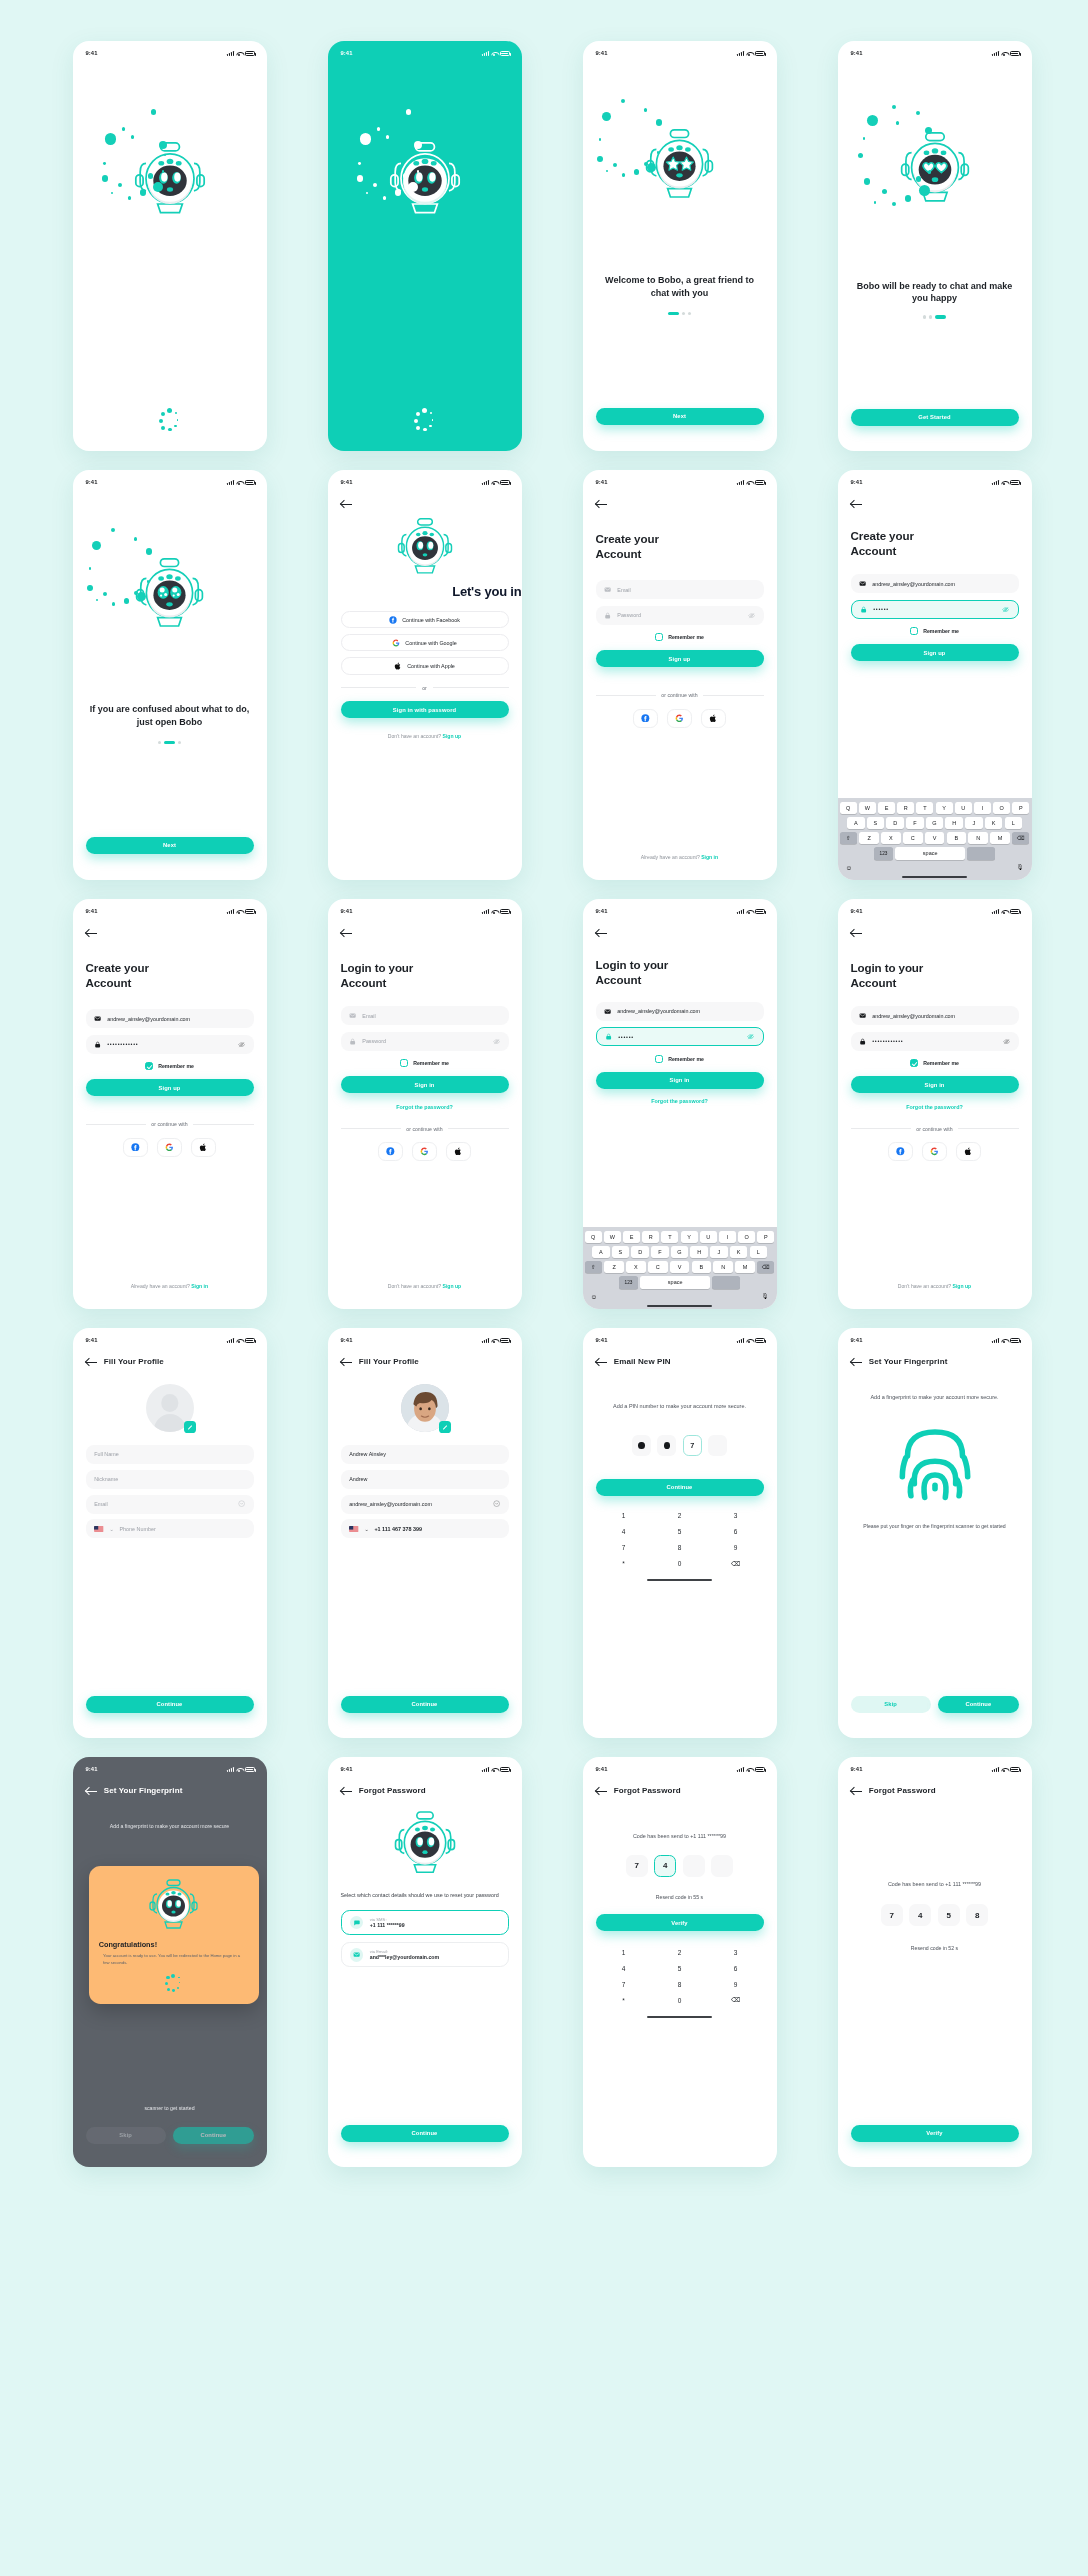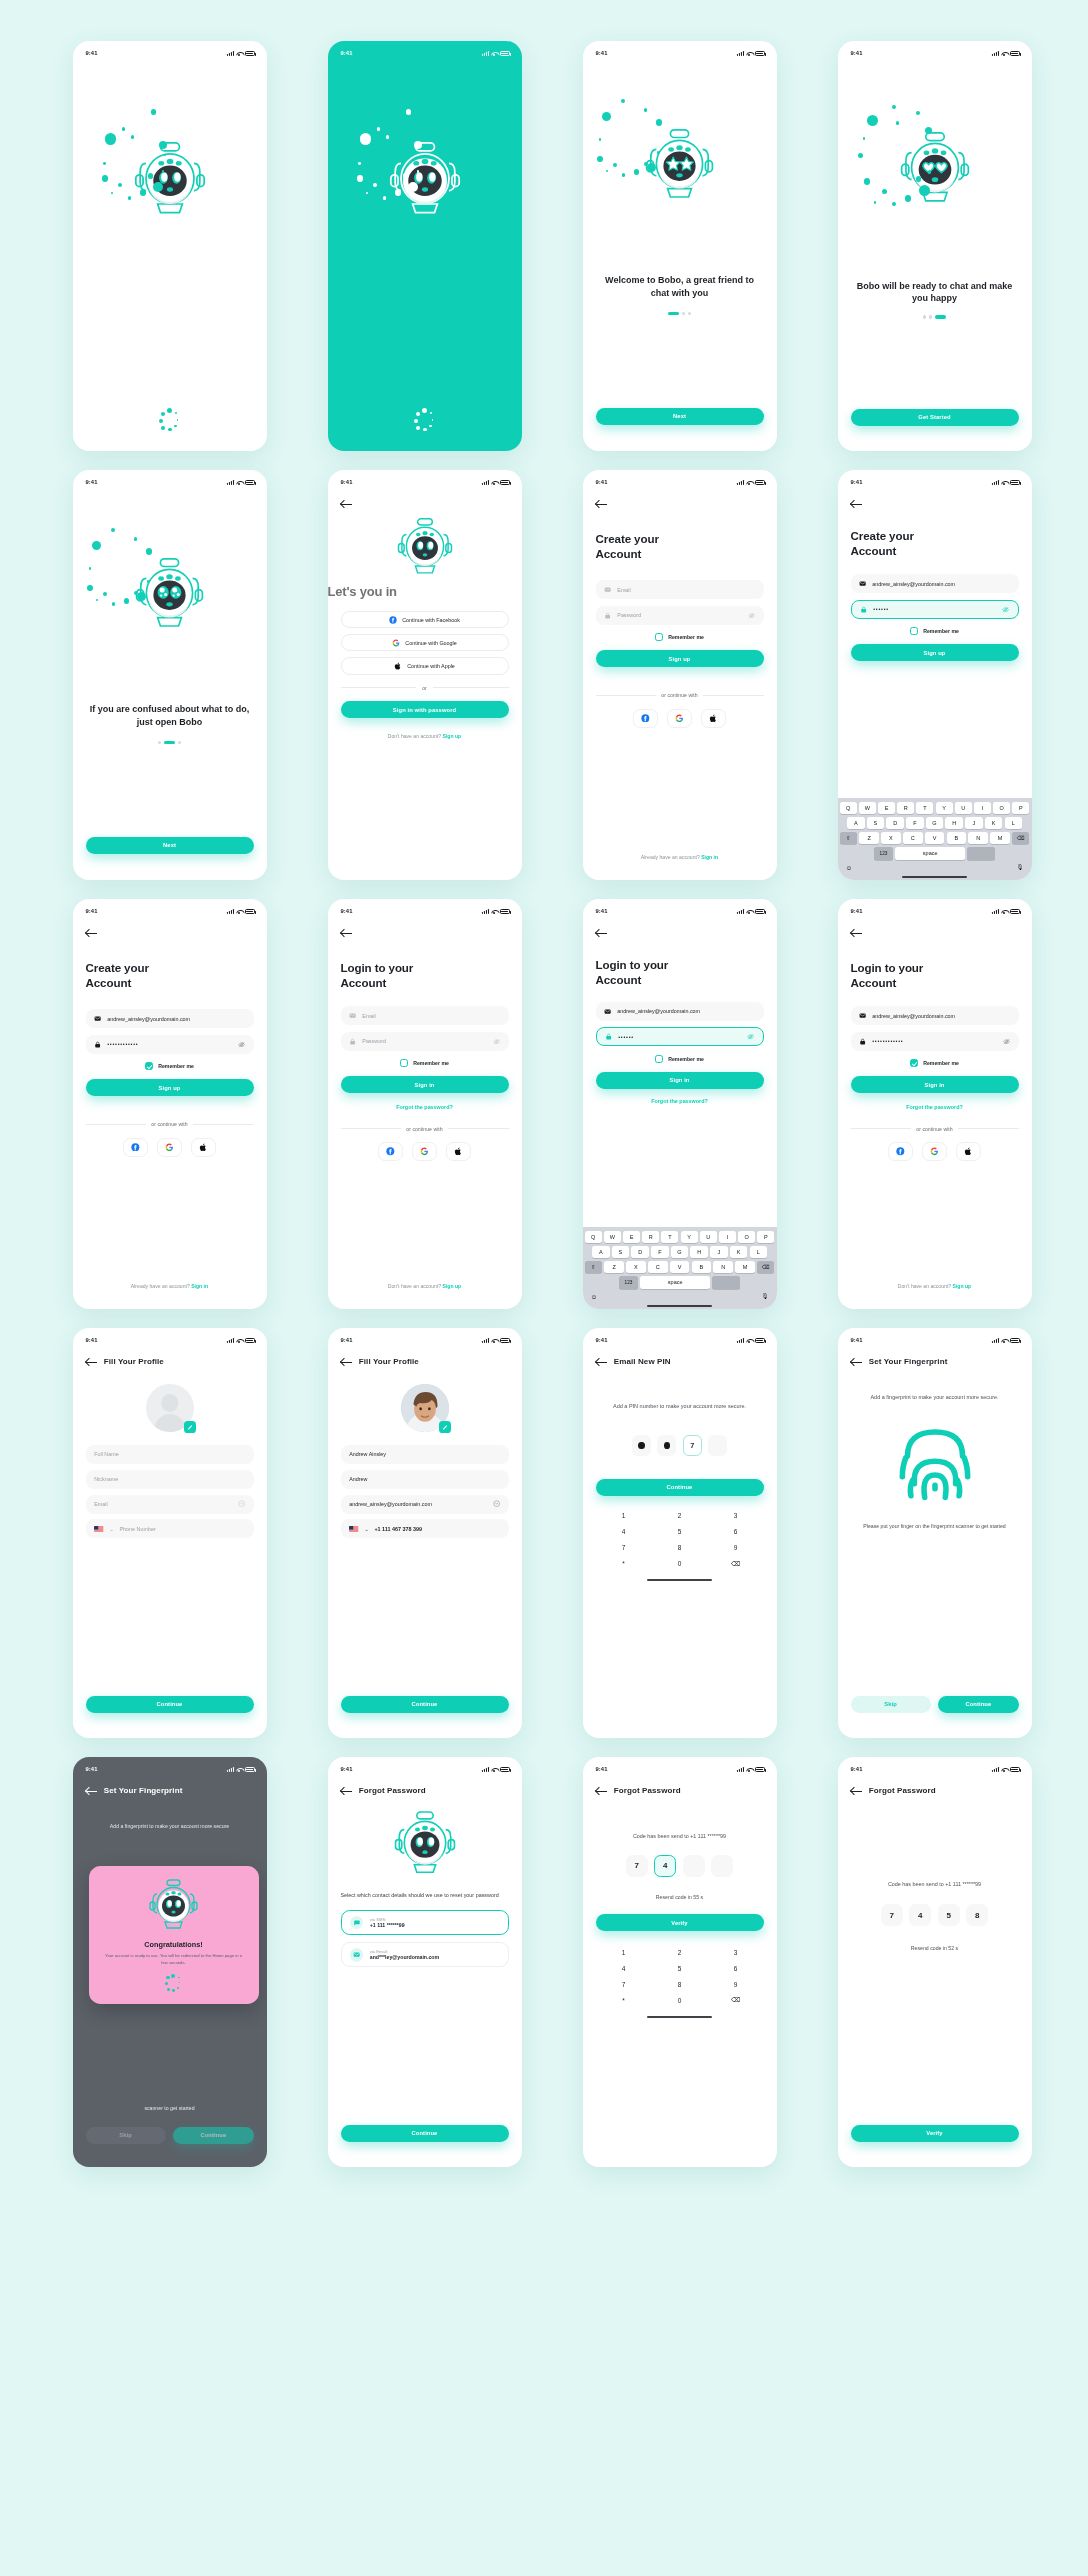--- a/index.html
+++ b/index.html
@@ -148,22 +148,22 @@
   
   .avatar{width:48px;height:48px;border-radius:50%;background:#eceef0;position:relative;
     margin:0 auto;overflow:hidden;}
   .avatar .head{position:absolute;left:50%;top:10.2px;transform:translateX(-50%);
     width:17.4px;height:17.4px;border-radius:50%;background:#dfe2e5;}
   .avatar .body{position:absolute;left:50%;bottom:-7.3px;transform:translateX(-50%);
     width:32px;height:25px;border-radius:16px 16px 0 0;background:#dfe2e5;}
   .editbtn{position:absolute;width:12.3px;height:12.3px;border-radius:3.6px;background:#0ECFB6;
     display:flex;align-items:center;justify-content:center;}
   
-  .modal{position:absolute;left:16px;right:8px;top:109px;background:#f9a8d4;border-radius:11.6px;
-    padding:10.2px 10.2px 11.6px;text-align:center;box-shadow:0 7.3px 20.3px rgba(0,0,0,.2);}
+  .modal{position:absolute;left:16px;right:8px;top:109px;background:#fdba74;border-radius:11.6px;
+    padding:10.2px 10.2px 11.6px;text-align:left;box-shadow:0 7.3px 20.3px rgba(0,0,0,.2);}
   
   .ccard{height:25px;border-radius:8.7px;border:0.7px solid #eceef0;display:flex;align-items:center;
     gap:6.5px;padding:0 8px;background:#fff;}
   .ccard.sel{border:1px solid #0ECFB6;background:#fff;}
   .ccircle{width:13.8px;height:13.8px;border-radius:50%;background:#dff7f3;display:flex;
     align-items:center;justify-content:center;flex-shrink:0;}
   .clabel{font-size:4.2px;color:#9b9fa6;}
   .cvalue{font-size:5.2px;color:#1d2126;font-weight:700;}
   .fp{display:block;margin:0 auto;}
   .col{display:flex;flex-direction:column;}
@@ -540,21 +540,21 @@
           <ellipse cx="55" cy="33.5" rx="4.6" ry="3.6" fill="#14CFB8"></ellipse>
           <ellipse cx="67" cy="36" rx="4" ry="3.2" fill="#14CFB8"></ellipse>
           <ellipse cx="55" cy="60" rx="23" ry="21" fill="#30343b"></ellipse>
           <ellipse cx="46" cy="56" rx="6" ry="8" fill="#14CFB8"></ellipse>
           <ellipse cx="64" cy="56" rx="6" ry="8" fill="#14CFB8"></ellipse>
           <ellipse cx="47.2" cy="55" rx="4.4" ry="6.4" fill="#fff"></ellipse>
           <ellipse cx="65.2" cy="55" rx="4.4" ry="6.4" fill="#fff"></ellipse>
           <ellipse cx="55" cy="72" rx="4.2" ry="3" fill="#14CFB8"></ellipse>
         </svg>
       </div>
-      <div style="text-align:left;font-size:13px;font-weight:700;color:#737373;margin-top:2.9px;letter-spacing:-0.2px">Let's you in</div>
+      <div style="text-align:right;font-size:13px;font-weight:700;color:#0f172a;margin-top:2.9px;letter-spacing:-0.2px">Let's you in</div>
       <div class="col" style="gap:5.8px;padding:0 13px;margin-top:11.6px">
         <div class="sso">
           <svg class="lg" viewBox="0 0 24 24">
               <circle cx="12" cy="12" r="11" fill="#1877F2"></circle>
               <path d="M15.3 12.3h-2.1v7.5h-3v-7.5H8.5V9.8h1.7V8.3c0-1.9 1-3.1 3.1-3.1h2.1v2.5h-1.4c-.6 0-.8.3-.8.8v1.3h2.3l-.2 2.5z" fill="#fff"></path>
             </svg>
           <span>Continue with Facebook</span>
         </div>
         <div class="sso">
           <svg class="lg" viewBox="0 0 24 24">

